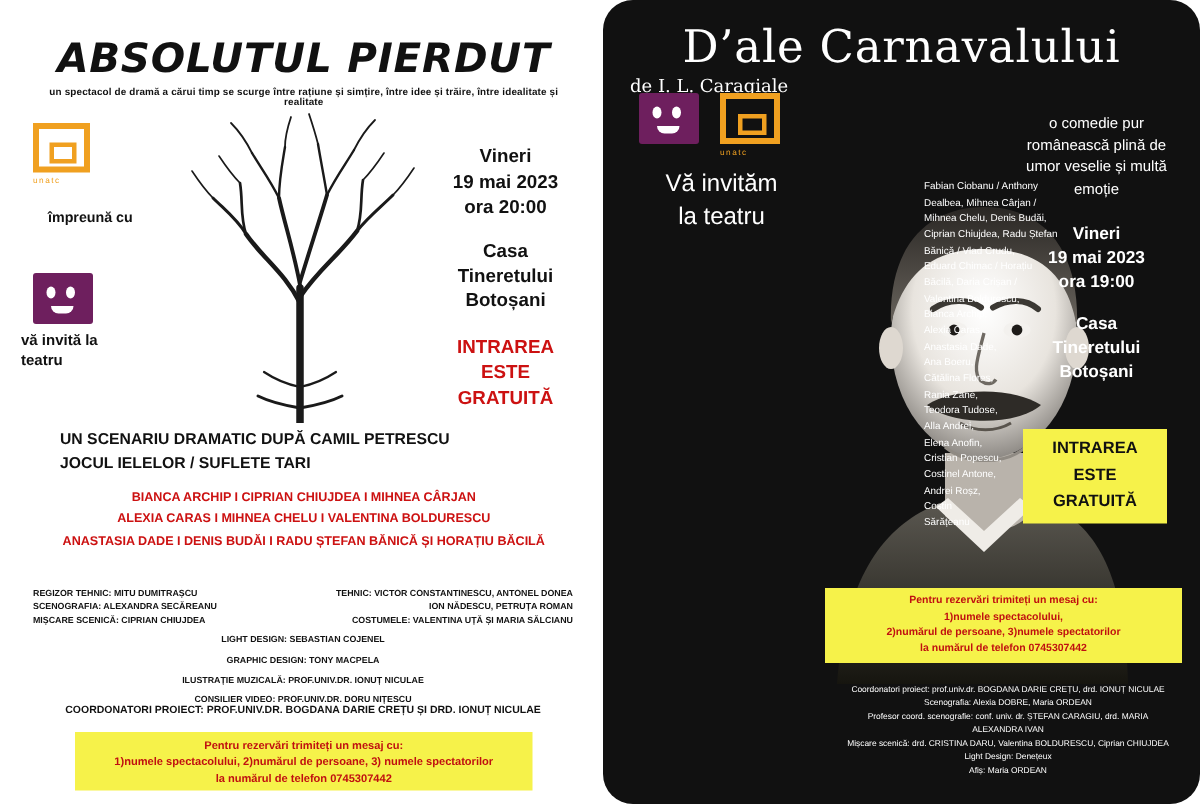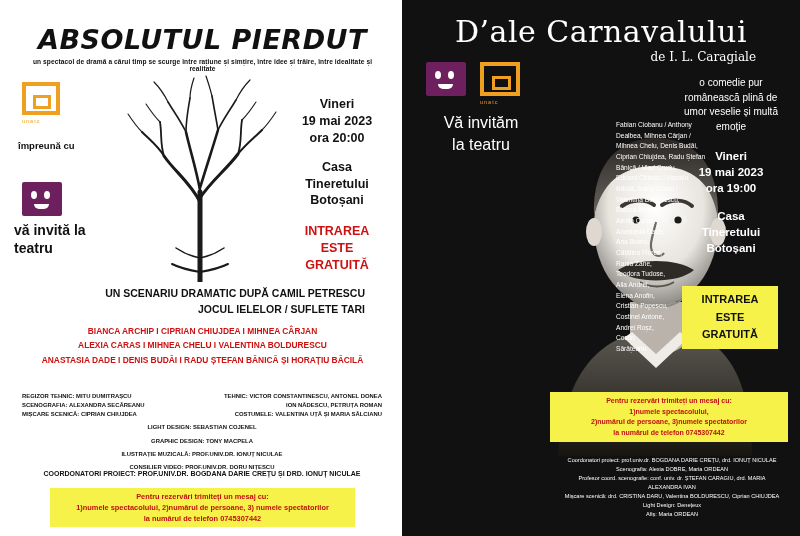--- a/index.html
+++ b/index.html
@@ -79,21 +79,21 @@
   }
   .logo-unatc .cap {
     font-size: 5.5px;
     color: #f0a020;
     letter-spacing: 1px;
     margin-top: 3px;
     text-align: left;
   }
   .pl-impreuna {
     position: absolute;
-    left: 18px;
+    left: 32px;
     top: 140px;
     width: 70px;
     font-size: 9.5px;
     font-weight: bold;
     color: #111;
     line-height: 1.25;
   }
   .logo-mask {
     position: absolute;
     left: 22px;
@@ -114,21 +114,21 @@
     position: absolute;
     left: 12px; top: 22px; width: 15px; height: 5px;
     background: #fff;
     border-radius: 0 0 9px 9px;
   }
   .pl-invita {
     position: absolute;
     left: 14px;
     top: 222px;
     width: 80px;
-    font-size: 14px;
+    font-size: 10px;
     font-weight: bold;
     color: #111;
     line-height: 1.25;
   }
 
   
   .tree {
     position: absolute;
     left: 120px;
     top: 72px;
@@ -163,21 +163,21 @@
     font-weight: bold;
     color: #cc1111;
     line-height: 1.35;
   }
 
   .pl-scenariu {
     position: absolute;
     left: 40px;
     top: 286px;
     width: 325px;
-    text-align: right;
+    text-align: left;
     font-size: 10.5px;
     font-weight: bold;
     color: #111;
     line-height: 1.5;
   }
   .pl-cast {
     position: absolute;
     left: 20px;
     top: 324px;
     width: 365px;
@@ -233,38 +233,38 @@
     box-sizing: border-box;
   }
 
   
   .poster-right {
     position: relative;
     width: 398px;
     height: 536px;
     background: #111111;
     overflow: hidden;
+    border-radius: 20px;
   }
   .pr-title {
     position: absolute;
     left: 18px;
     top: 14px;
     width: 362px;
     text-align: center;
     font-family: "DejaVu Serif", serif;
     font-size: 30px;
     color: #ffffff;
     letter-spacing: 0.5px;
   }
   .pr-author {
     position: absolute;
     left: 18px;
     top: 50px;
     width: 362px;
-    text-align: right;
     padding-right: 26px;
     box-sizing: border-box;
     font-family: "DejaVu Serif", serif;
     font-size: 12px;
     color: #ffffff;
   }
   
   .pr-mask {
     position: absolute;
     left: 24px;

